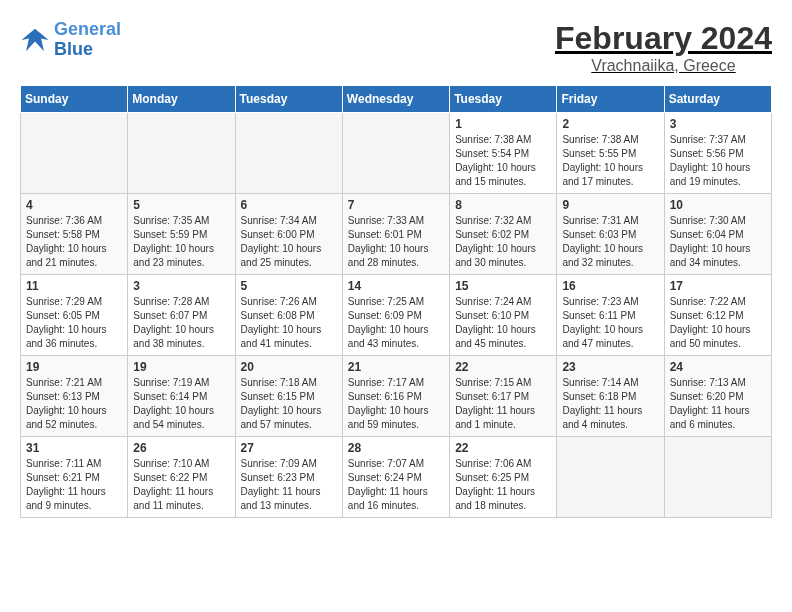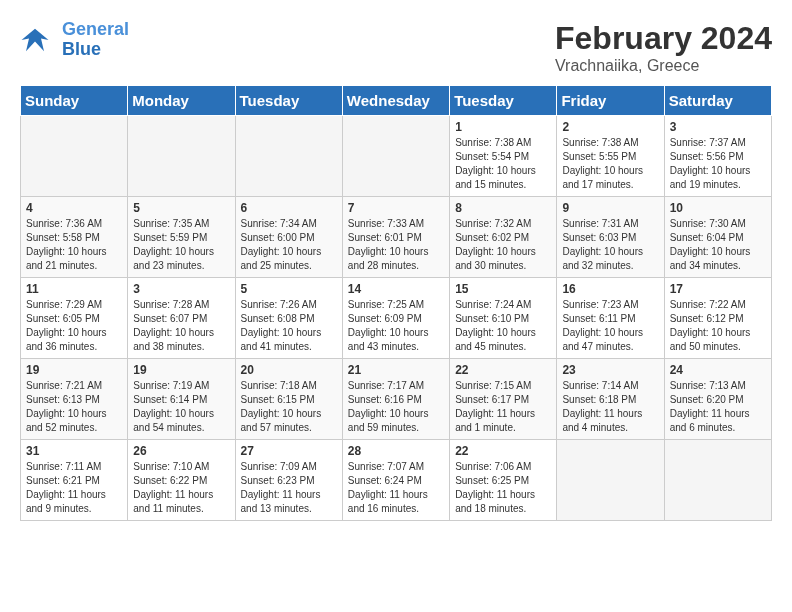--- a/index.html
+++ b/index.html
@@ -12,37 +12,38 @@
     }
     .header {
       display: flex;
       justify-content: space-between;
       align-items: flex-start;
       margin-bottom: 10px;
     }
     .logo {
       display: flex;
       align-items: center;
-      gap: 12px;
+      gap: 4px;
     }
     .logo-text {
       font-size: 18px;
       font-weight: bold;
       color: #333;
       line-height: 1.1;
     }
     .logo-text span {
       color: #4a90d9;
     }
     .logo-bird {
       width: 30px;
       height: 30px;
     }
     .title-block {
-      text-align: left;
+      text-align: center;
+      text-decoration: underline;
     }
     .title-block h1 {
       font-size: 32px;
       font-weight: bold;
       color: #333;
     }
     .title-block h2 {
       font-size: 16px;
       font-weight: normal;
       color: #555;
@@ -50,21 +51,21 @@
     table {
       width: 100%;
       border-collapse: collapse;
       font-size: 11px;
     }
     thead tr th {
       background-color: #2970b8;
       color: #fff;
       padding: 6px 4px;
       text-align: left;
-      font-size: 15px;
+      font-size: 12px;
       border: 1px solid #fff;
     }
     tbody tr td {
       border: 1px solid #ccc;
       padding: 4px 5px;
       vertical-align: top;
       width: 107px;
       min-height: 80px;
       color: #333;
       background: #fff;

